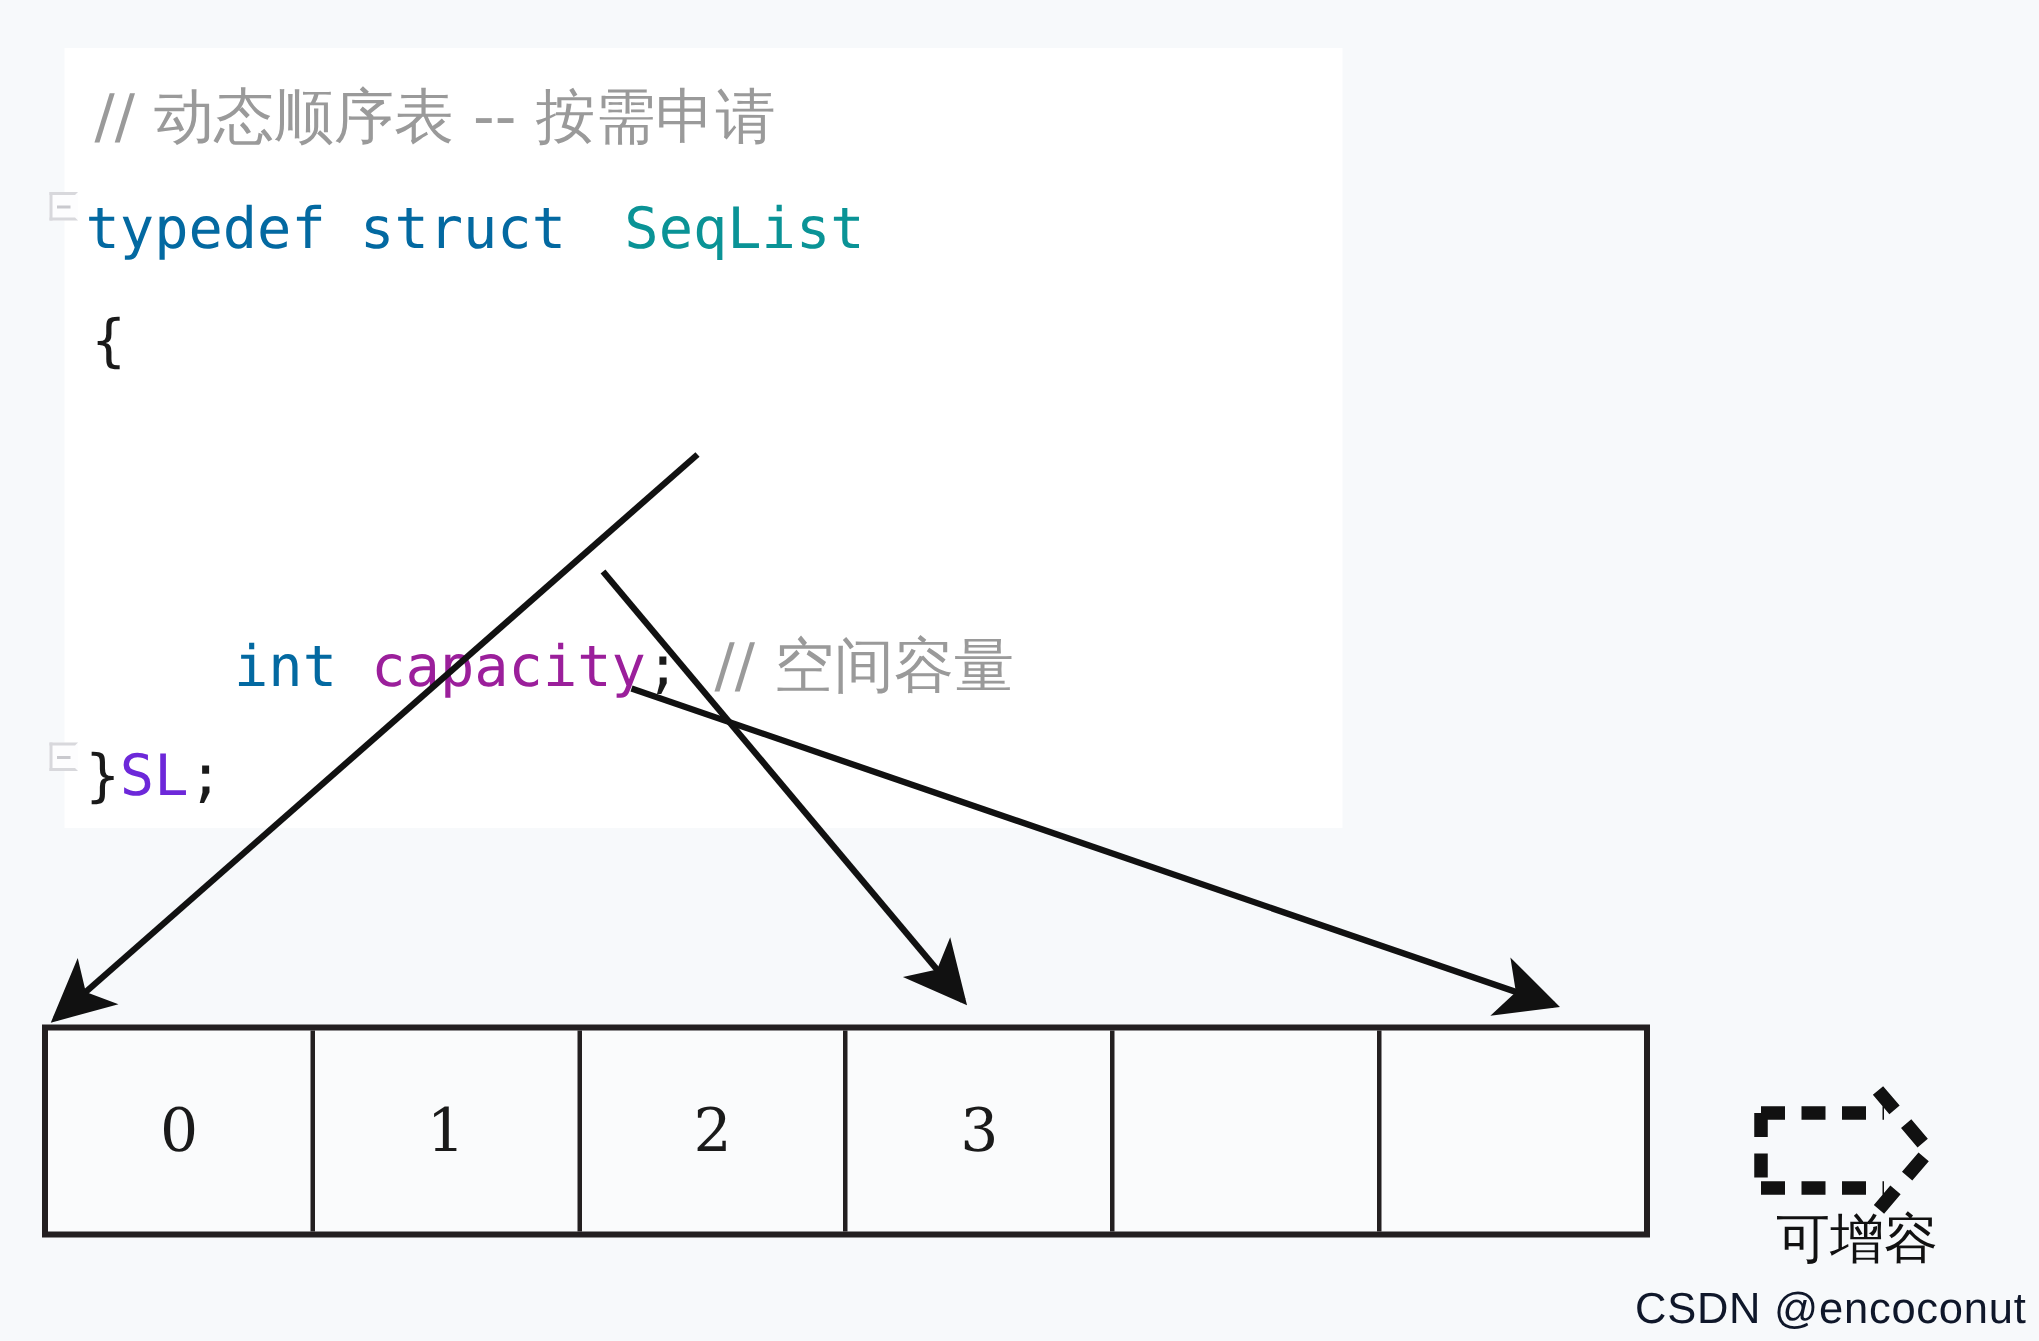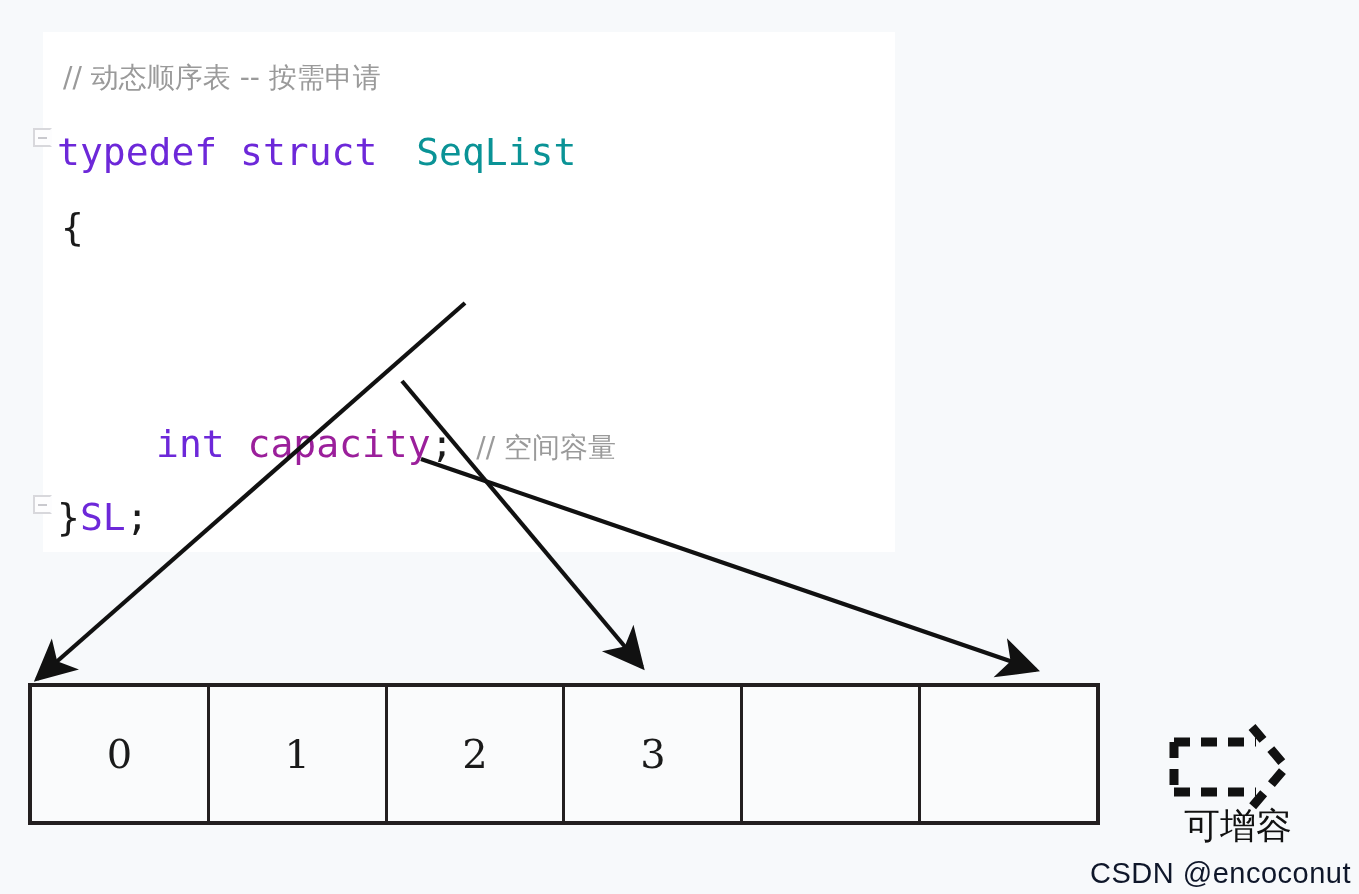--- a/index.html
+++ b/index.html
@@ -41,31 +41,31 @@
   }
   .ln-comment-top { top: 26px;  left: 20px; }
   .ln-typedef     { top: 100px; left: 14px; }
   .ln-open        { top: 175px; left: 18px; }
   .ln-member-a    { top: 248px; left: 113px; }
   .ln-member-size { top: 320px; left: 113px; }
   .ln-member-cap  { top: 392px; left: 113px; }
   .ln-close       { top: 465px; left: 14px; }
 
   .tok-comment { color: #9a9a9a; }
-  .tok-kw      { color: #6d28d9; }
+  .tok-kw      { color: #0369a1; }
   .tok-type    { color: #0a9396; margin-left: 16px; }
   .tok-usertype{ color: #6a4bbc; }
   .tok-field   { color: #a0188c; }
   .tok-field2  { color: #9b1f9b; }
   .tok-alias   { color: #6d28d9; }
   .tok-punct   { color: #1a1a1a; }
 
   .cjk {
     font-family: "DejaVu Sans", "Liberation Sans", sans-serif;
-    font-size: 28px;
+    font-size: 40px;
   }
 
   
   .fold-marker {
     position: absolute;
     width: 19px;
     height: 19px;
     border: 2px solid #d8d8dc;
     box-sizing: border-box;
     background: #fdfdfe;

